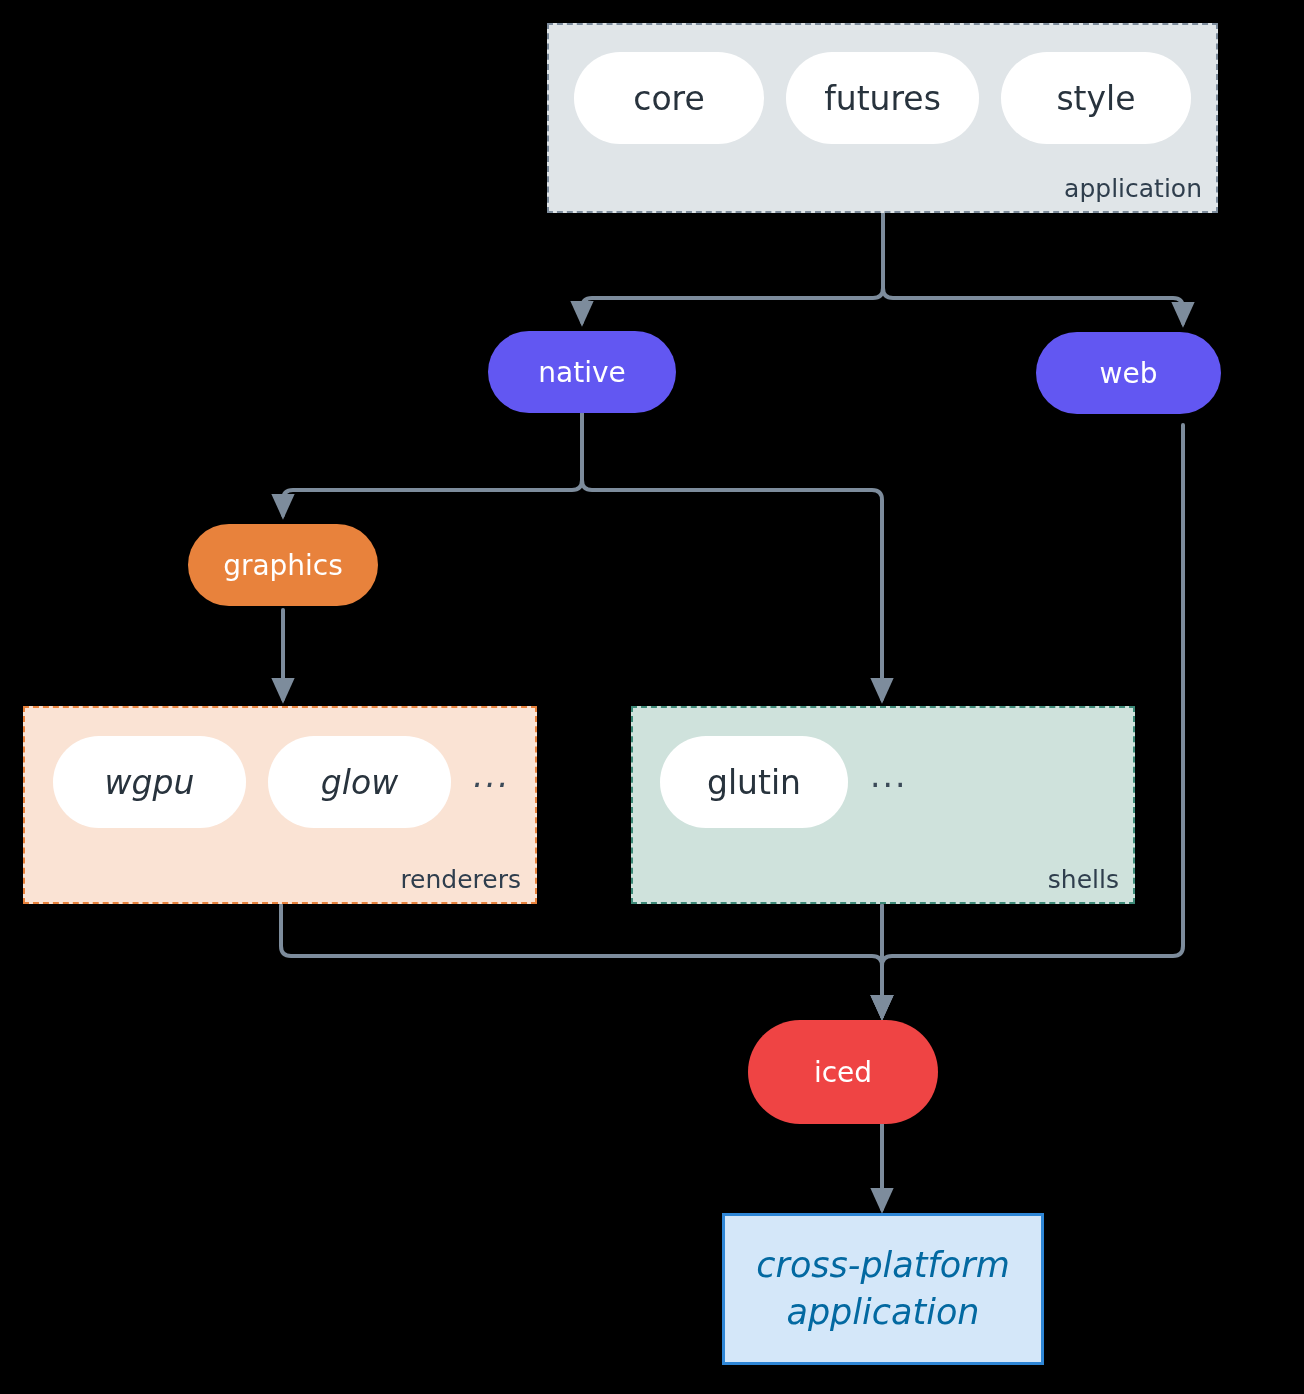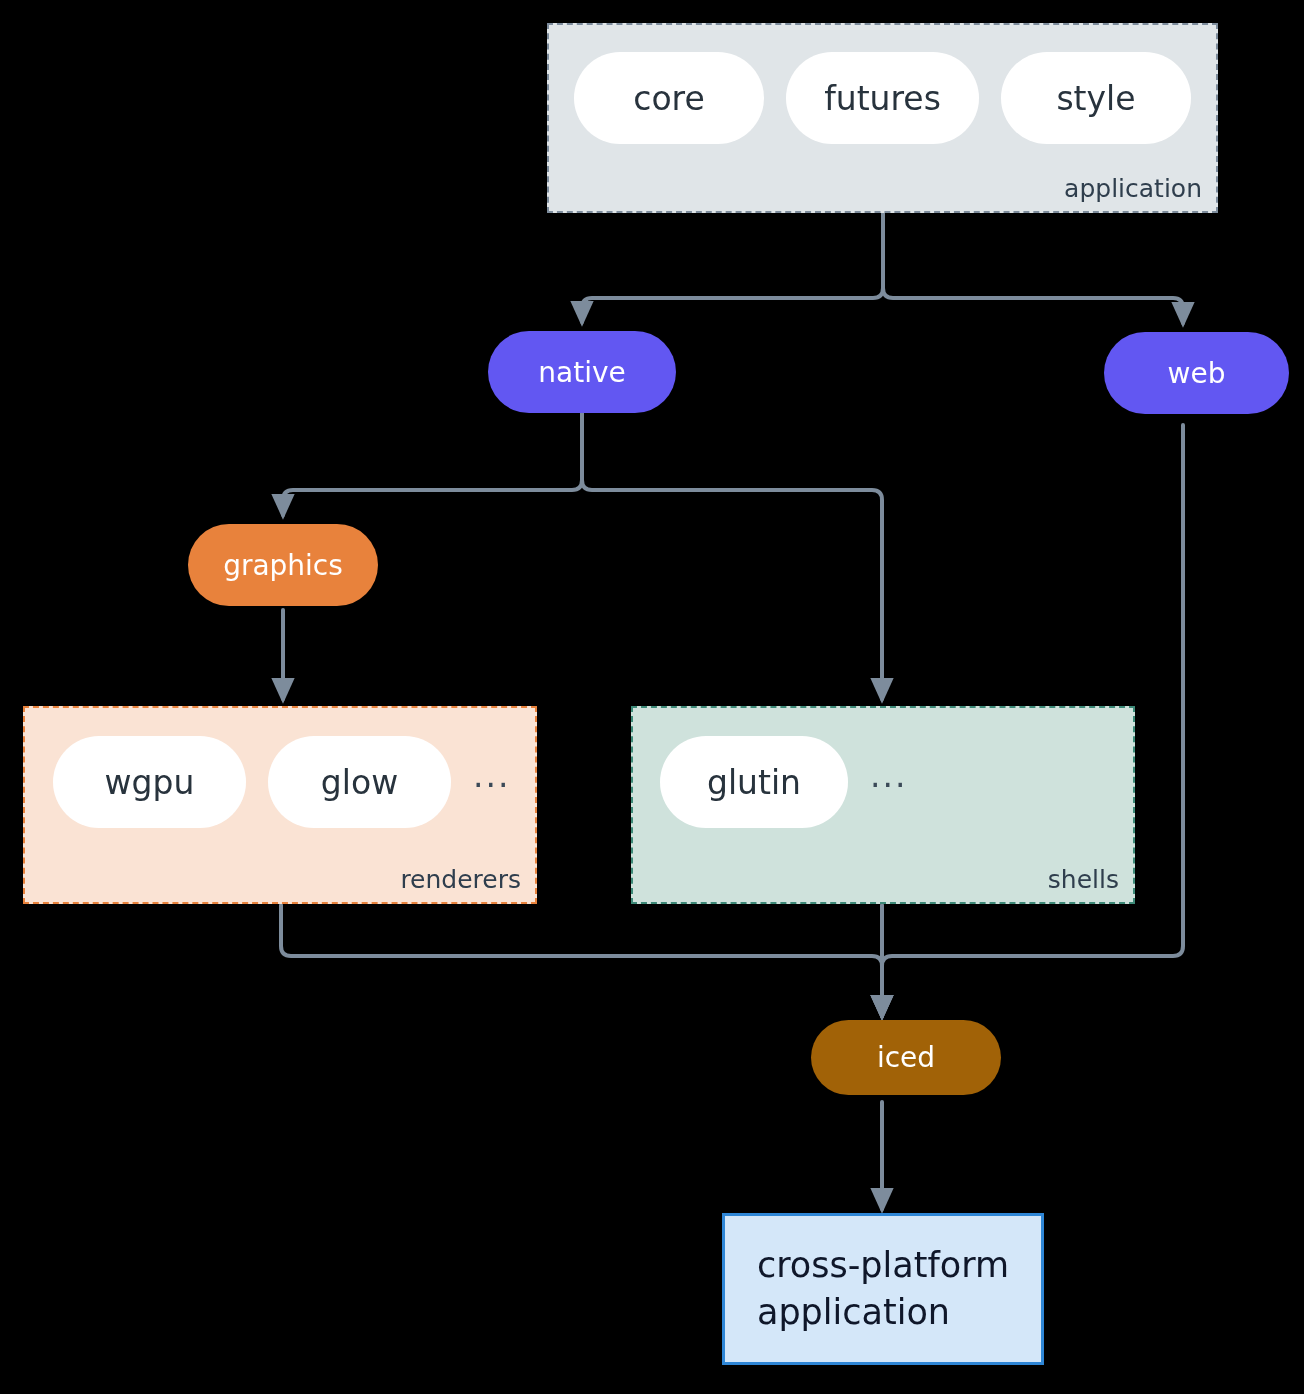--- a/index.html
+++ b/index.html
@@ -83,24 +83,25 @@
 
   
   .node-rect {
     position: absolute;
     box-sizing: border-box;
     border-width: 3px;
     border-style: solid;
     display: flex;
     align-items: center;
     justify-content: center;
-    text-align: left;
+    text-align: center;
     font-size: 35px;
     line-height: 1.35;
-    color: #0f172a;
+    color: #0369a1;
+    font-style: italic;
   }
 </style>
 </head>
 <body>
 
 <div id="stage">
 
   <svg id="edges" viewBox="0 0 1304 1394">
     <defs>
       <marker id="arrow" viewBox="0 0 12 12" refX="9" refY="6" markerWidth="7" markerHeight="7" orient="auto-start-reverse">
@@ -131,46 +132,46 @@
       <div class="pill-white" style="width:193px;">futures</div>
       <div class="pill-white" style="width:190px;">style</div>
     </div>
     <div class="group-label">application</div>
   </div>
 
   <div class="node-pill" style="left:488px; top:331px; width:188px; height:82px; background:#6257f2;">
     <span>native</span>
   </div>
 
-  <div class="node-pill" style="left:1104px; top:332px; width:185px; height:82px; background:#6257f2;">
+  <div class="node-pill" style="left:1036px; top:332px; width:185px; height:82px; background:#6257f2;">
     <span>web</span>
   </div>
 
   <div class="node-pill" style="left:188px; top:524px; width:190px; height:82px; background:#e8823c;">
     <span>graphics</span>
   </div>
 
   <div class="group" style="left:23px; top:706px; width:514px; height:198px; background:#fae3d4; border-color:#e8823c;">
-    <div class="group-items" style="left:28px; top:28px;">
+    <div class="group-items" style="left:28px; top:28px;font-style:italic;">
       <div class="pill-white" style="width:193px;">wgpu</div>
       <div class="pill-white" style="width:183px;">glow</div>
       <div class="ellipsis">...</div>
     </div>
     <div class="group-label">renderers</div>
   </div>
 
   <div class="group" style="left:631px; top:706px; width:504px; height:198px; background:#cfe2dc; border-color:#3d8a78;">
     <div class="group-items" style="left:27px; top:28px;">
       <div class="pill-white" style="width:188px;">glutin</div>
       <div class="ellipsis">...</div>
     </div>
     <div class="group-label">shells</div>
   </div>
 
-  <div class="node-pill" style="left:811px; top:1020px; width:190px; height:75px; background:#a16207;">
+  <div class="node-pill" style="left:748px; top:1020px; width:190px; height:104px; background:#ef4444;">
     <span>iced</span>
   </div>
 
   <div class="node-rect" style="left:722px; top:1213px; width:322px; height:152px; background:#d4e7f9; border-color:#2e86d6;">
     <div>
       <div>cross-platform</div>
       <div>application</div>
     </div>
   </div>
 

